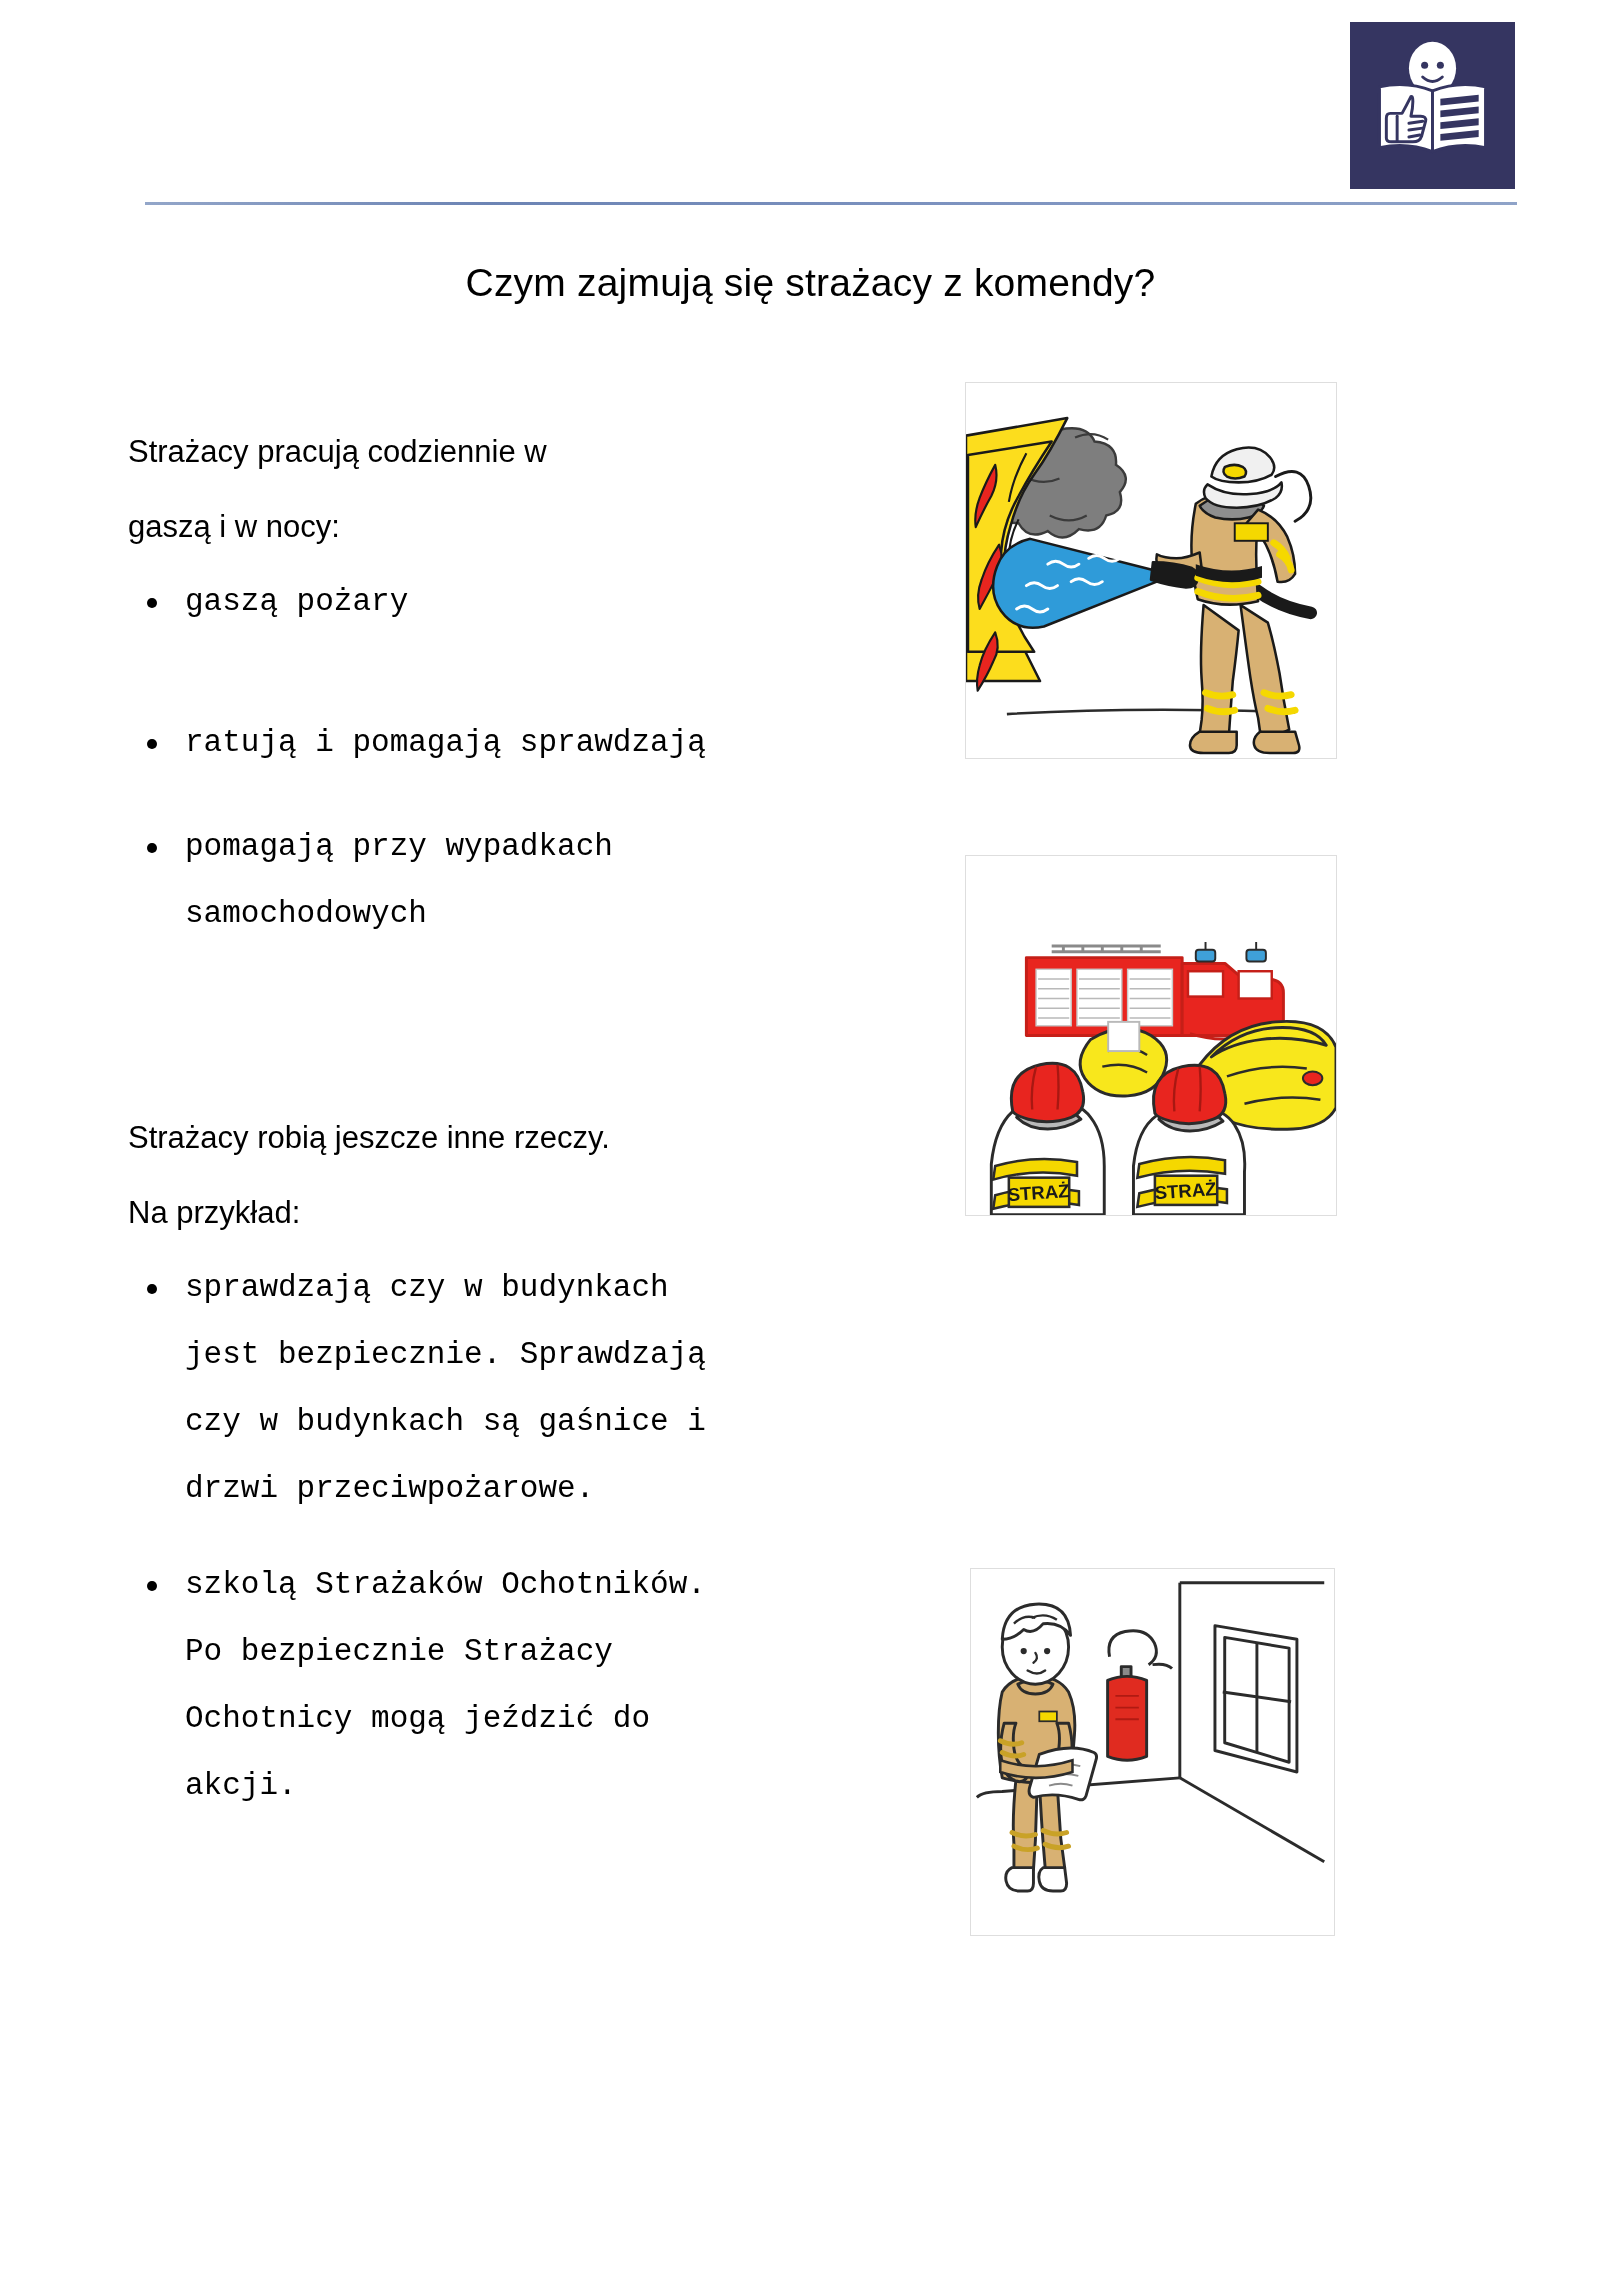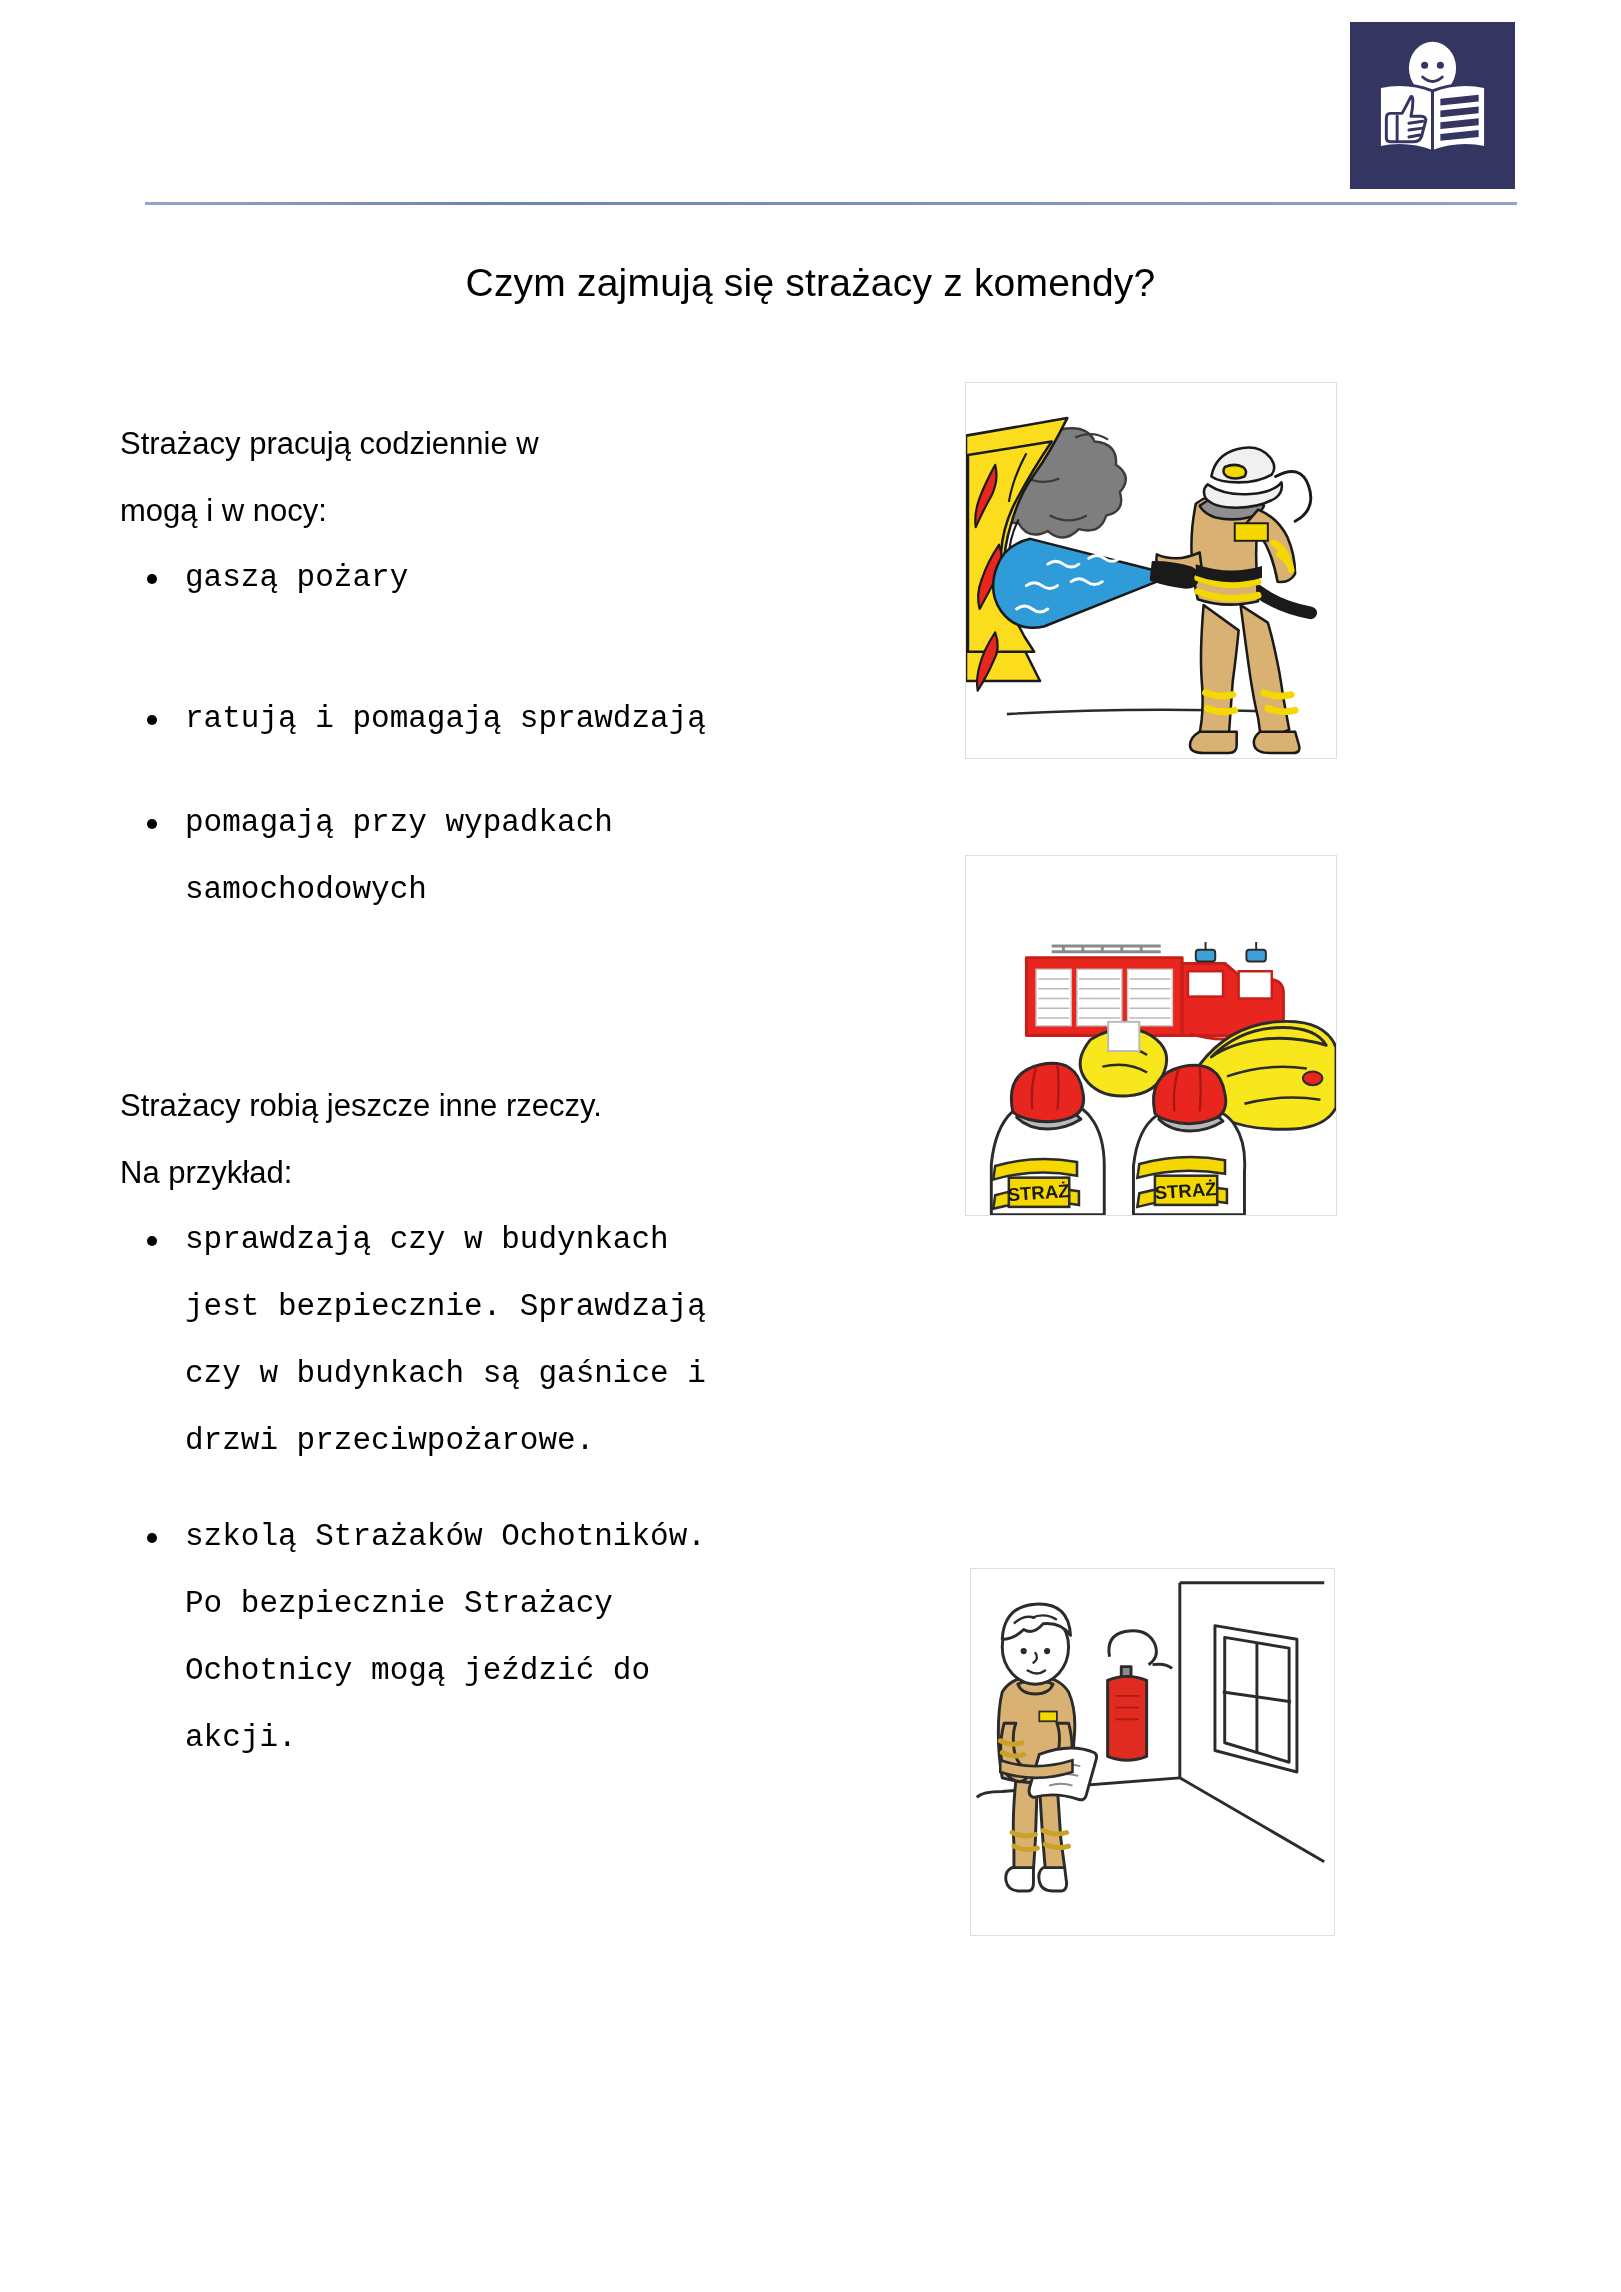--- a/index.html
+++ b/index.html
@@ -55,21 +55,21 @@
   
   .text-col {
     position: absolute;
     left: 120px;
     top: 410px;
     width: 686px;
   }
   .para {
     font-size: 31px;
     line-height: 67px;
-    margin: 0;
+    margin: 8px;
   }
   .bullet-list {
     list-style: none;
     margin: 0;
     padding: 0;
   }
   .bullet-item {
     position: relative;
     padding-left: 65px;
     font-size: 31px;
@@ -137,21 +137,21 @@
     </svg>
   </div>
 
   <div class="header-rule"></div>
 
   <h1 class="doc-title">Czym zajmują się strażacy z komendy?</h1>
 
   <div class="text-col">
 
     <p class="para">Strażacy pracują codziennie w</p>
-    <p class="para">mogą i w nocy:</p>
+    <p class="para">gaszą i w nocy:</p>
 
     <ul class="bullet-list">
       <li class="bullet-item">gaszą pożary</li>
       <li class="spacer-1"></li>
       <li class="spacer-1"></li>
       <li class="bullet-item">ratują i pomagają sprawdzają</li>
       <li class="spacer-1"></li>
       <li class="bullet-item">
         <span>pomagają przy wypadkach</span><br>
         <span>samochodowych</span>

